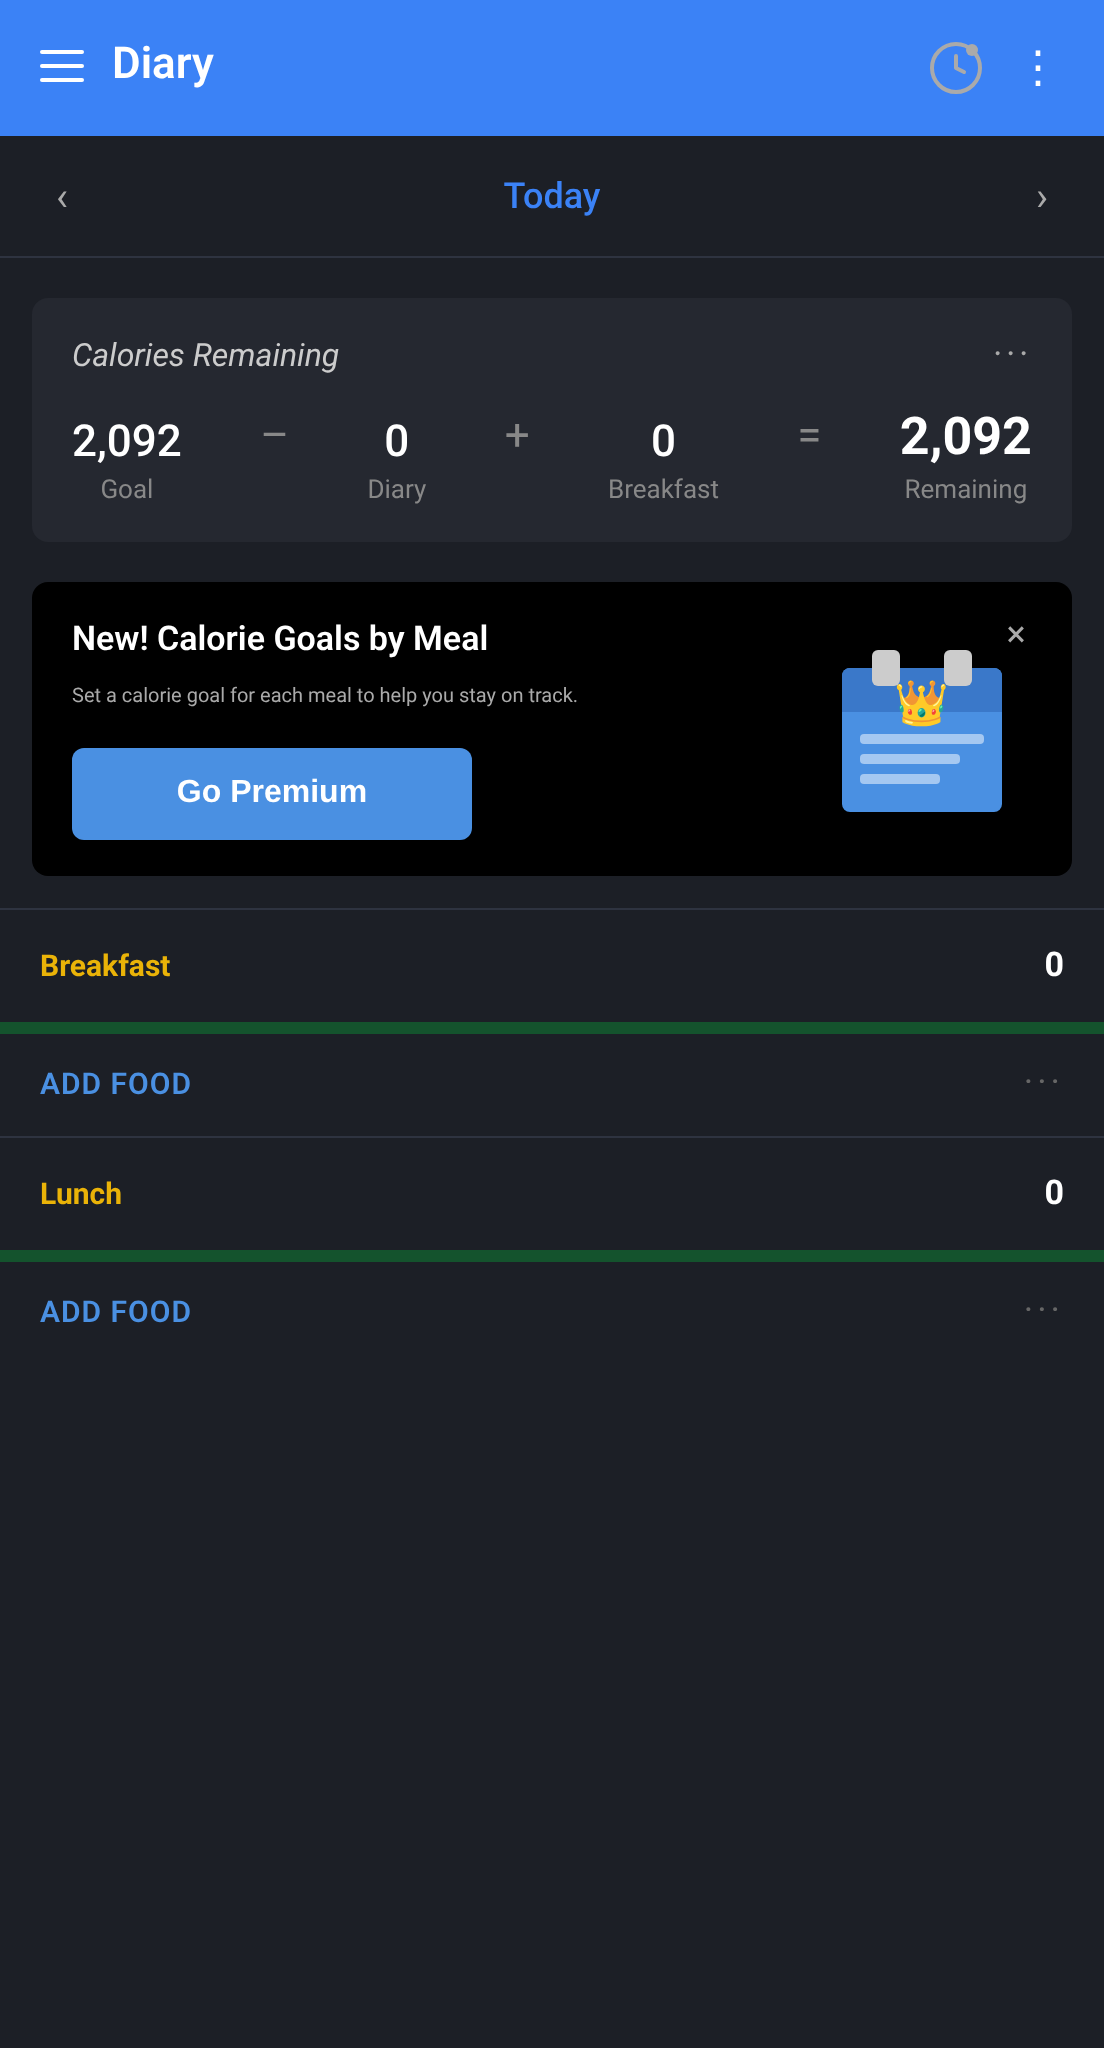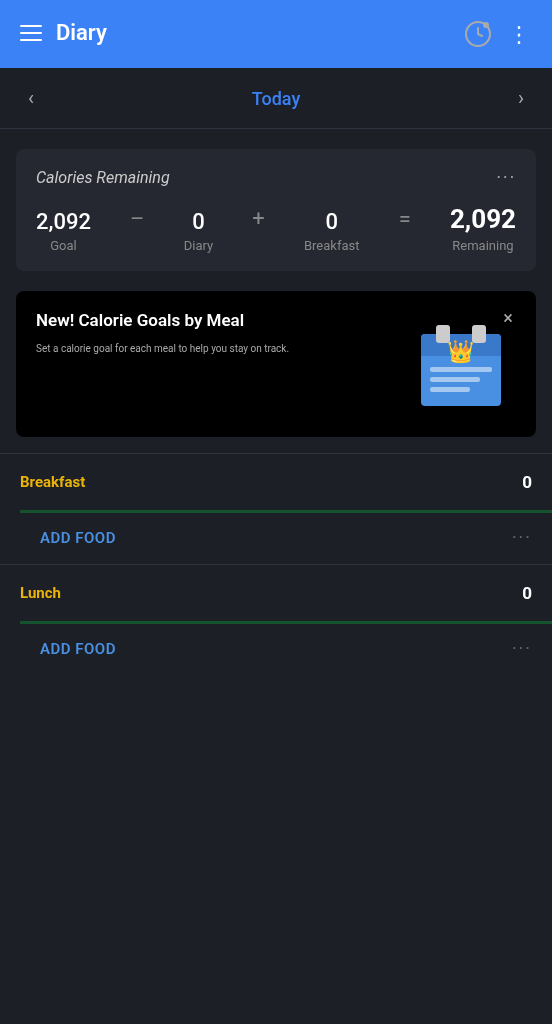--- a/index.html
+++ b/index.html
@@ -216,22 +216,21 @@
     .meal-calories {
       font-size: 17px;
       font-weight: 700;
       color: #ffffff;
     }
     .add-food-row {
       display: flex;
       align-items: center;
       justify-content: space-between;
       padding: 14px 20px;
-      border-top: 3px solid #14532d;
-      margin-left: 20px;
+      border-top: 6px solid #14532d;
     }
     .add-food-label {
       font-size: 15px;
       font-weight: 600;
       color: #4a90e2;
       cursor: pointer;
       letter-spacing: 0.5px;
     }
     .add-food-more {
       font-size: 18px;
@@ -294,20 +293,21 @@
       <span class="cal-value remaining">2,092</span>
       <span class="cal-label">Remaining</span>
     </div>
   </div>
 </div>
 
 <div class="promo-card">
   <div class="promo-content">
     <div class="promo-title">New! Calorie Goals by Meal</div>
     <div class="promo-desc">Set a calorie goal for each meal to help you stay on track.</div>
+    <button class="premium-btn">Go Premium</button>
   </div>
   <div class="promo-close">×</div>
 
   <svg class="calendar-svg" viewBox="0 0 110 110" xmlns="http://www.w3.org/2000/svg">
 
     <rect x="15" y="25" width="80" height="72" rx="4" fill="#4a90e2"></rect>
 
     <rect x="15" y="25" width="80" height="22" rx="4" fill="#3a78c9"></rect>
     <rect x="15" y="36" width="80" height="11" fill="#3a78c9"></rect>
 

